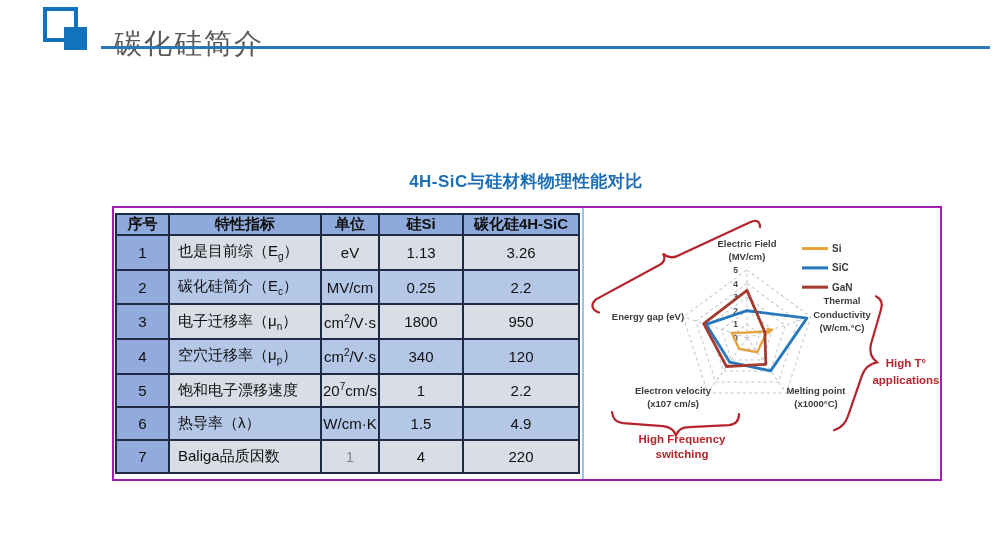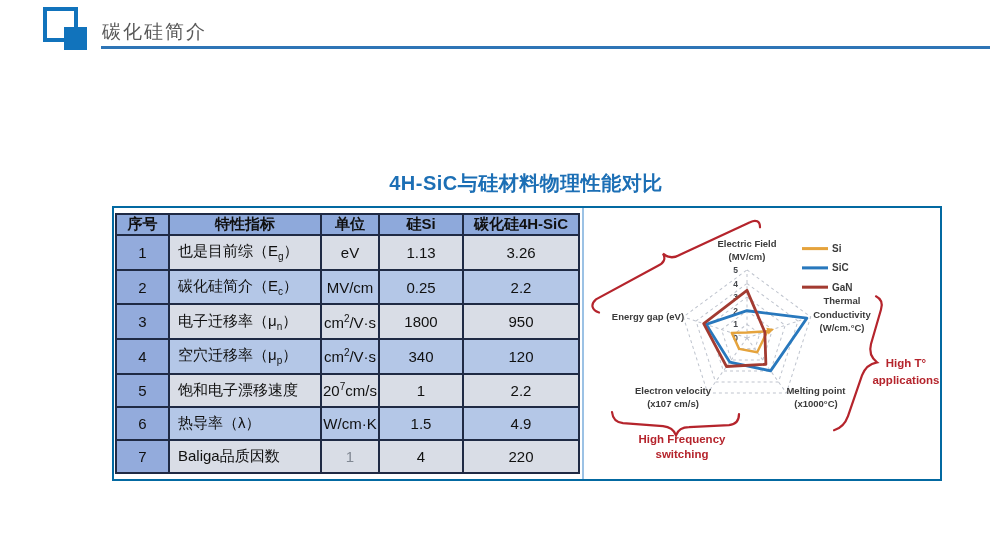--- a/index.html
+++ b/index.html
@@ -2,33 +2,33 @@
 <html><head>
 <meta charset="utf-8">
 <style>
   html,body{margin:0;padding:0;background:#fff;}
   .slide{position:relative;width:1000px;height:539px;background:#ffffff;overflow:hidden;
          font-family:"Liberation Sans","DejaVu Sans",sans-serif;}
   
   .logo-outline{position:absolute;left:43px;top:7px;width:35px;height:35px;
                 border:4px solid #1173BC;box-sizing:border-box;background:#fff;}
   .logo-fill{position:absolute;left:64px;top:27px;width:23px;height:23px;background:#1173BC;}
-  .page-title{position:absolute;left:102px;top:6px;font-size:19px;color:#595959;
+  .page-title{position:absolute;left:114px;top:6px;font-size:28px;color:#595959;
               letter-spacing:2px;font-weight:500;}
   .header-rule{position:absolute;left:101px;top:46px;width:889px;height:3px;background:#2E75B6;}
   
   .intro{position:absolute;left:85px;top:53px;width:893px;font-size:18px;line-height:37.5px;
          color:#595959;}
   .intro .line{white-space:nowrap;}
   
   .fig-title{position:absolute;left:112px;top:170px;width:828px;text-align:center;
-             font-size:20px;font-weight:bold;color:#1C6FB5;letter-spacing:0.5px;}
+             font-size:17px;font-weight:bold;color:#1C6FB5;letter-spacing:0.5px;}
   
   .figure{position:absolute;left:112px;top:206px;width:826px;height:271px;
-          border:2px solid #0369a1;background:#fff;}
+          border:2px solid #a21caf;background:#fff;}
   
   table.cmp{position:absolute;left:1px;top:5px;width:463px;height:261px;
             border-collapse:collapse;table-layout:fixed;}
   table.cmp th,table.cmp td{border:2px solid #1F2A44;text-align:center;padding:0;
             font-size:15px;color:#101010;overflow:hidden;}
   table.cmp th{background:#8EA9DB;font-weight:bold;font-size:15px;}
   table.cmp td.idx{background:#8EA9DB;}
   table.cmp tr.odd td{background:#D9DDE6;}
   table.cmp tr.even td{background:#B4C7E7;}
   table.cmp tr.odd td.idx,table.cmp tr.even td.idx{background:#93ABDC;}

